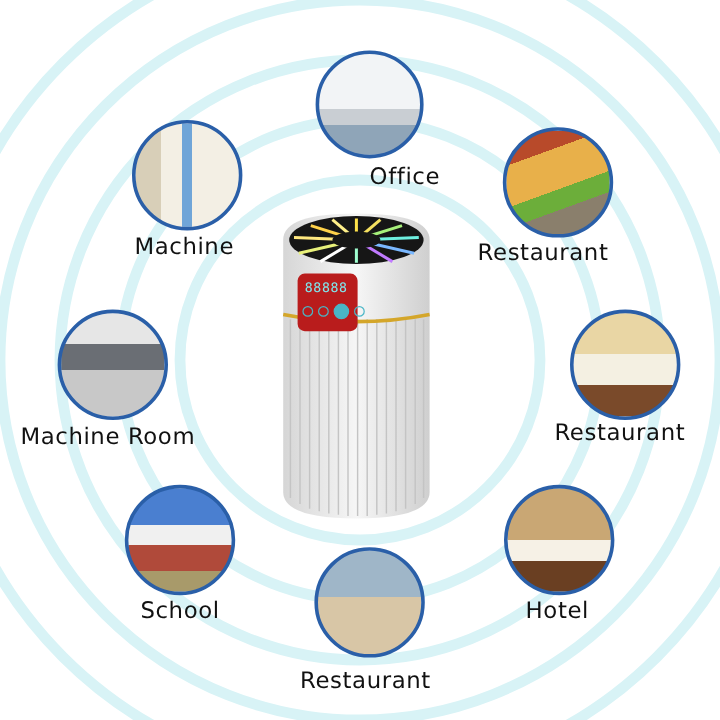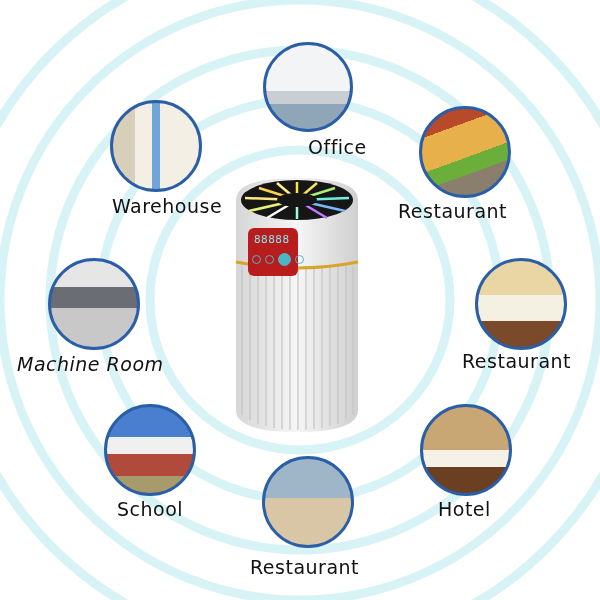--- a/index.html
+++ b/index.html
@@ -28,31 +28,31 @@
   </g>
 </svg>
 
 <div class="place">
   <div class="circle" style="left:263px;top:42px;width:90px;height:90px;background:linear-gradient(180deg,#f2f4f6 0 55%,#c9ced3 55% 70%,#8fa5b8 70% 100%);"></div>
   <div class="label" style="left:276px;top:136px;margin-left:32px;">Office</div>
 </div>
 
 <div class="place">
   <div class="circle" style="left:110px;top:100px;width:92px;height:92px;background:linear-gradient(90deg,#d8cfb8 0 25%,#f3efe4 25% 45%,#6fa5d8 45% 55%,#f3efe4 55% 100%);"></div>
-  <div class="label" style="left:112px;top:195px;">Warehouse</div>
+  <div class="label" style="left:112px;top:195px;">Machine</div>
 </div>
 
 <div class="place">
   <div class="circle" style="left:419px;top:106px;width:92px;height:92px;background:linear-gradient(160deg,#b84a2a 0 25%,#e8b04a 25% 55%,#6cae3a 55% 70%,#8a7f6c 70% 100%);"></div>
   <div class="label" style="left:398px;top:200px;">Restaurant</div>
 </div>
 
 <div class="place">
   <div class="circle" style="left:48px;top:258px;width:92px;height:92px;background:linear-gradient(180deg,#e6e6e6 0 30%,#6a6e74 30% 55%,#c8c8c8 55% 100%);"></div>
-  <div class="label" style="left:17px;top:353px;font-style:italic;">Machine Room</div>
+  <div class="label" style="left:17px;top:353px;">Machine Room</div>
 </div>
 
 <div class="place">
   <div class="circle" style="left:475px;top:258px;width:92px;height:92px;background:linear-gradient(180deg,#e9d6a4 0 40%,#f4f0e2 40% 70%,#7a4a2a 70% 100%);"></div>
   <div class="label" style="left:462px;top:350px;">Restaurant</div>
 </div>
 
 <div class="place">
   <div class="circle" style="left:104px;top:404px;width:92px;height:92px;background:linear-gradient(180deg,#4a7fd0 0 35%,#f0f0f0 35% 55%,#b04a3a 55% 80%,#a89a6a 80% 100%);"></div>
   <div class="label" style="left:117px;top:498px;">School</div>

